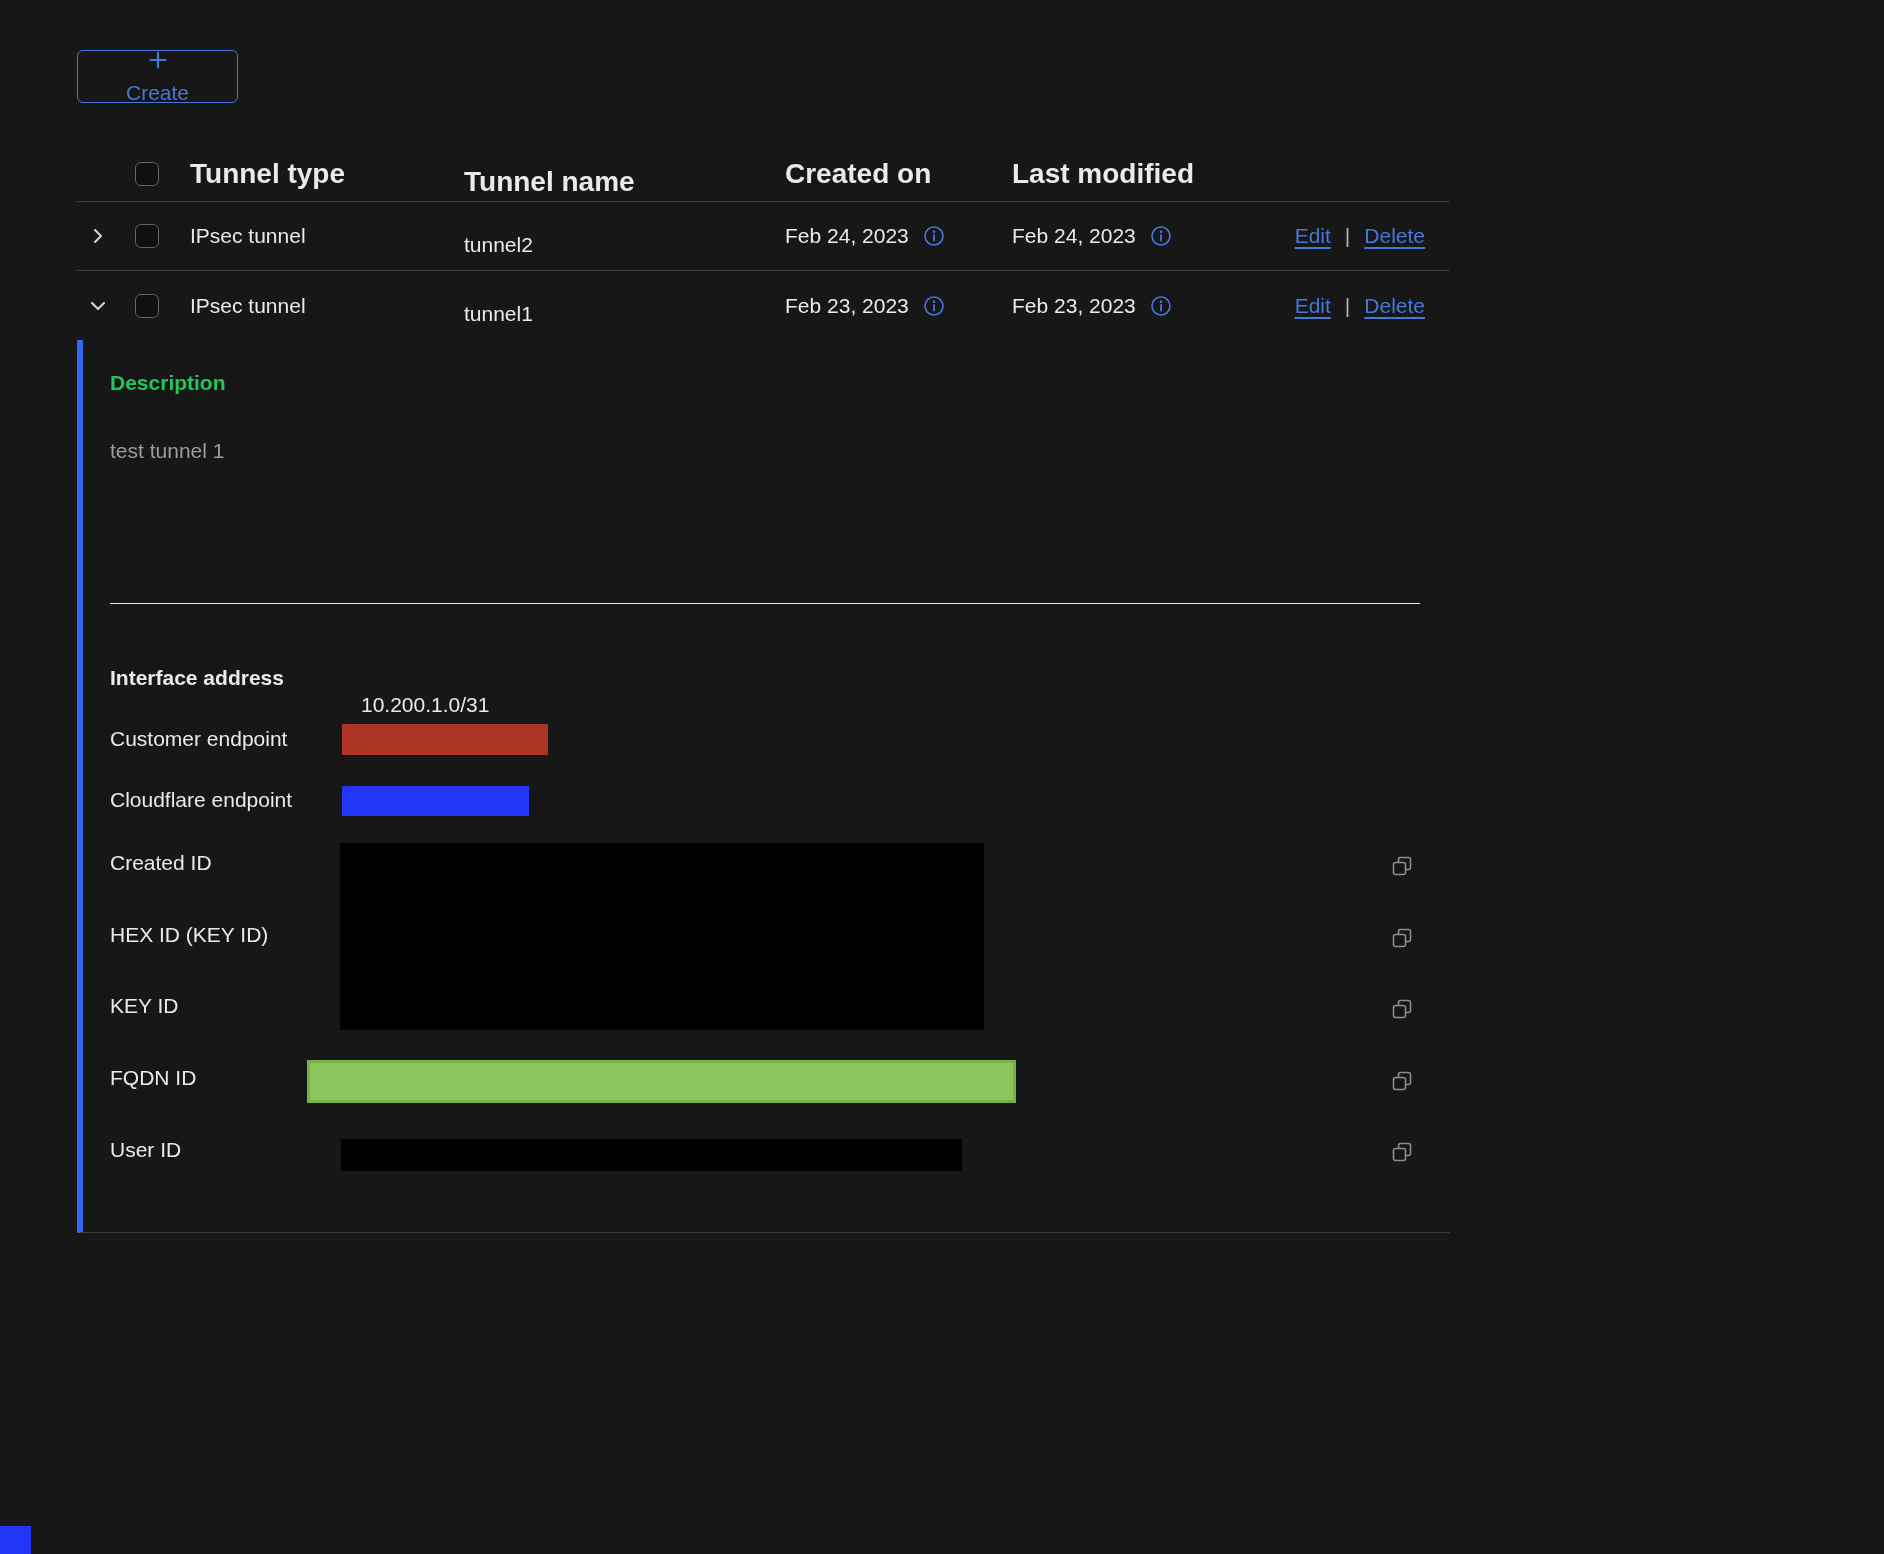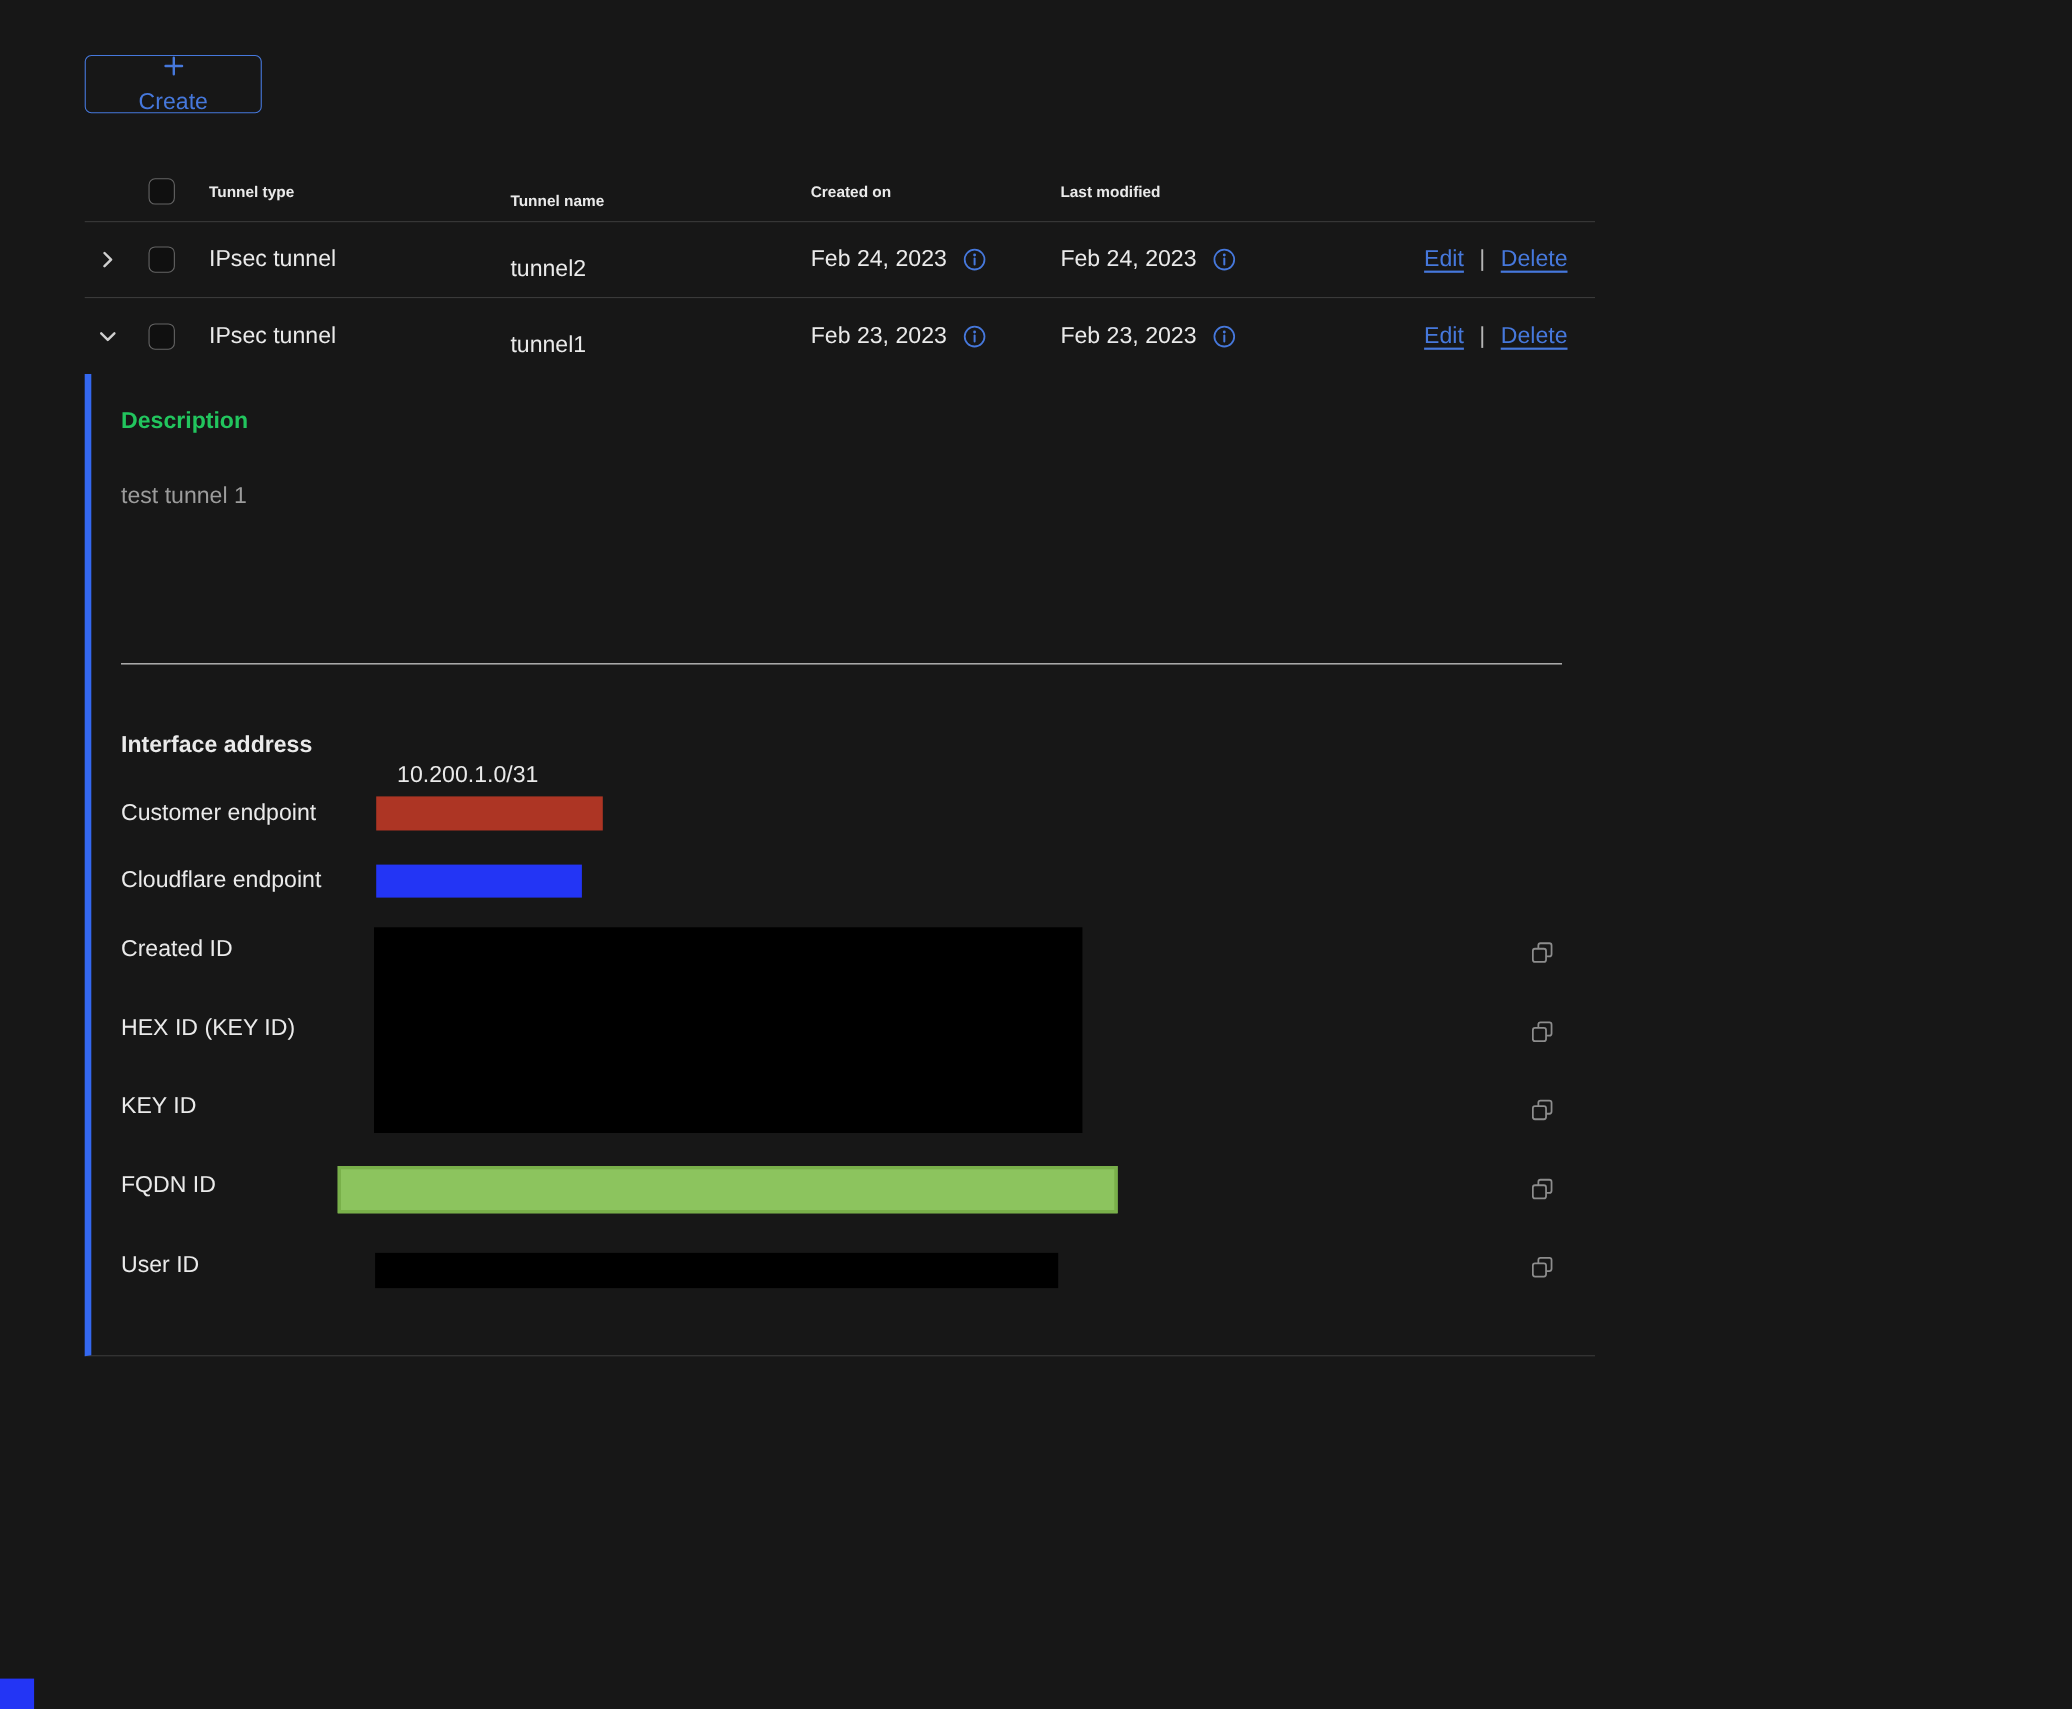--- a/index.html
+++ b/index.html
@@ -16,29 +16,29 @@
   }
   .btn{
     display:inline-flex;align-items:center;justify-content:center;gap:10px;
     background:transparent;border:1px solid var(--accent-blue);border-radius:6px;
     color:var(--accent-blue);font-family:"Liberation Sans",sans-serif;cursor:pointer;flex-direction:column;
   }
   .create-btn{position:absolute;left:77px;top:50px;width:161px;height:53px;font-size:21px;}
   .health-btn{position:absolute;left:27px;top:159px;width:263px;height:50px;font-size:20px;}
 
   .tr{position:absolute;left:77px;width:1373px;display:flex;align-items:center;box-sizing:border-box;}
-  .thead{top:146px;height:56px;border-bottom:1px solid var(--border);font-weight:700;font-size:14px;}
+  .thead{top:146px;height:56px;border-bottom:1px solid var(--border);font-weight:700;font-size:28px;}
   .row1{top:202px;height:69px;border-bottom:1px solid var(--border);font-size:21px;}
   .row2{top:271px;height:69px;font-size:21px;}
   .cell{display:flex;align-items:center;box-sizing:border-box;}
   .c-chev{width:58px;padding-left:11px;}
   .c-cb{width:55px;}
   .c-type{width:274px;}
   .c-name{width:273px;margin-top:17px;}
-  .c-created{width:227px;gap:14px;}
+  .c-created{width:227px;gap:14px;margin-left:48px;}
   .c-modified{width:230px;gap:14px;}
   .c-actions{flex:1;justify-content:flex-end;padding-right:25px;gap:14px;}
 
   .checkbox{
     width:24px;height:24px;border-radius:6px;border:1.5px solid #646464;
     background:#101010;box-sizing:border-box;cursor:pointer;display:inline-block;
   }
   .link{color:var(--accent-blue);text-decoration:underline;text-underline-offset:4px;cursor:pointer;}
   .sep{color:#b5b5b5;}
   .icon{display:inline-flex;align-items:center;justify-content:center;}

